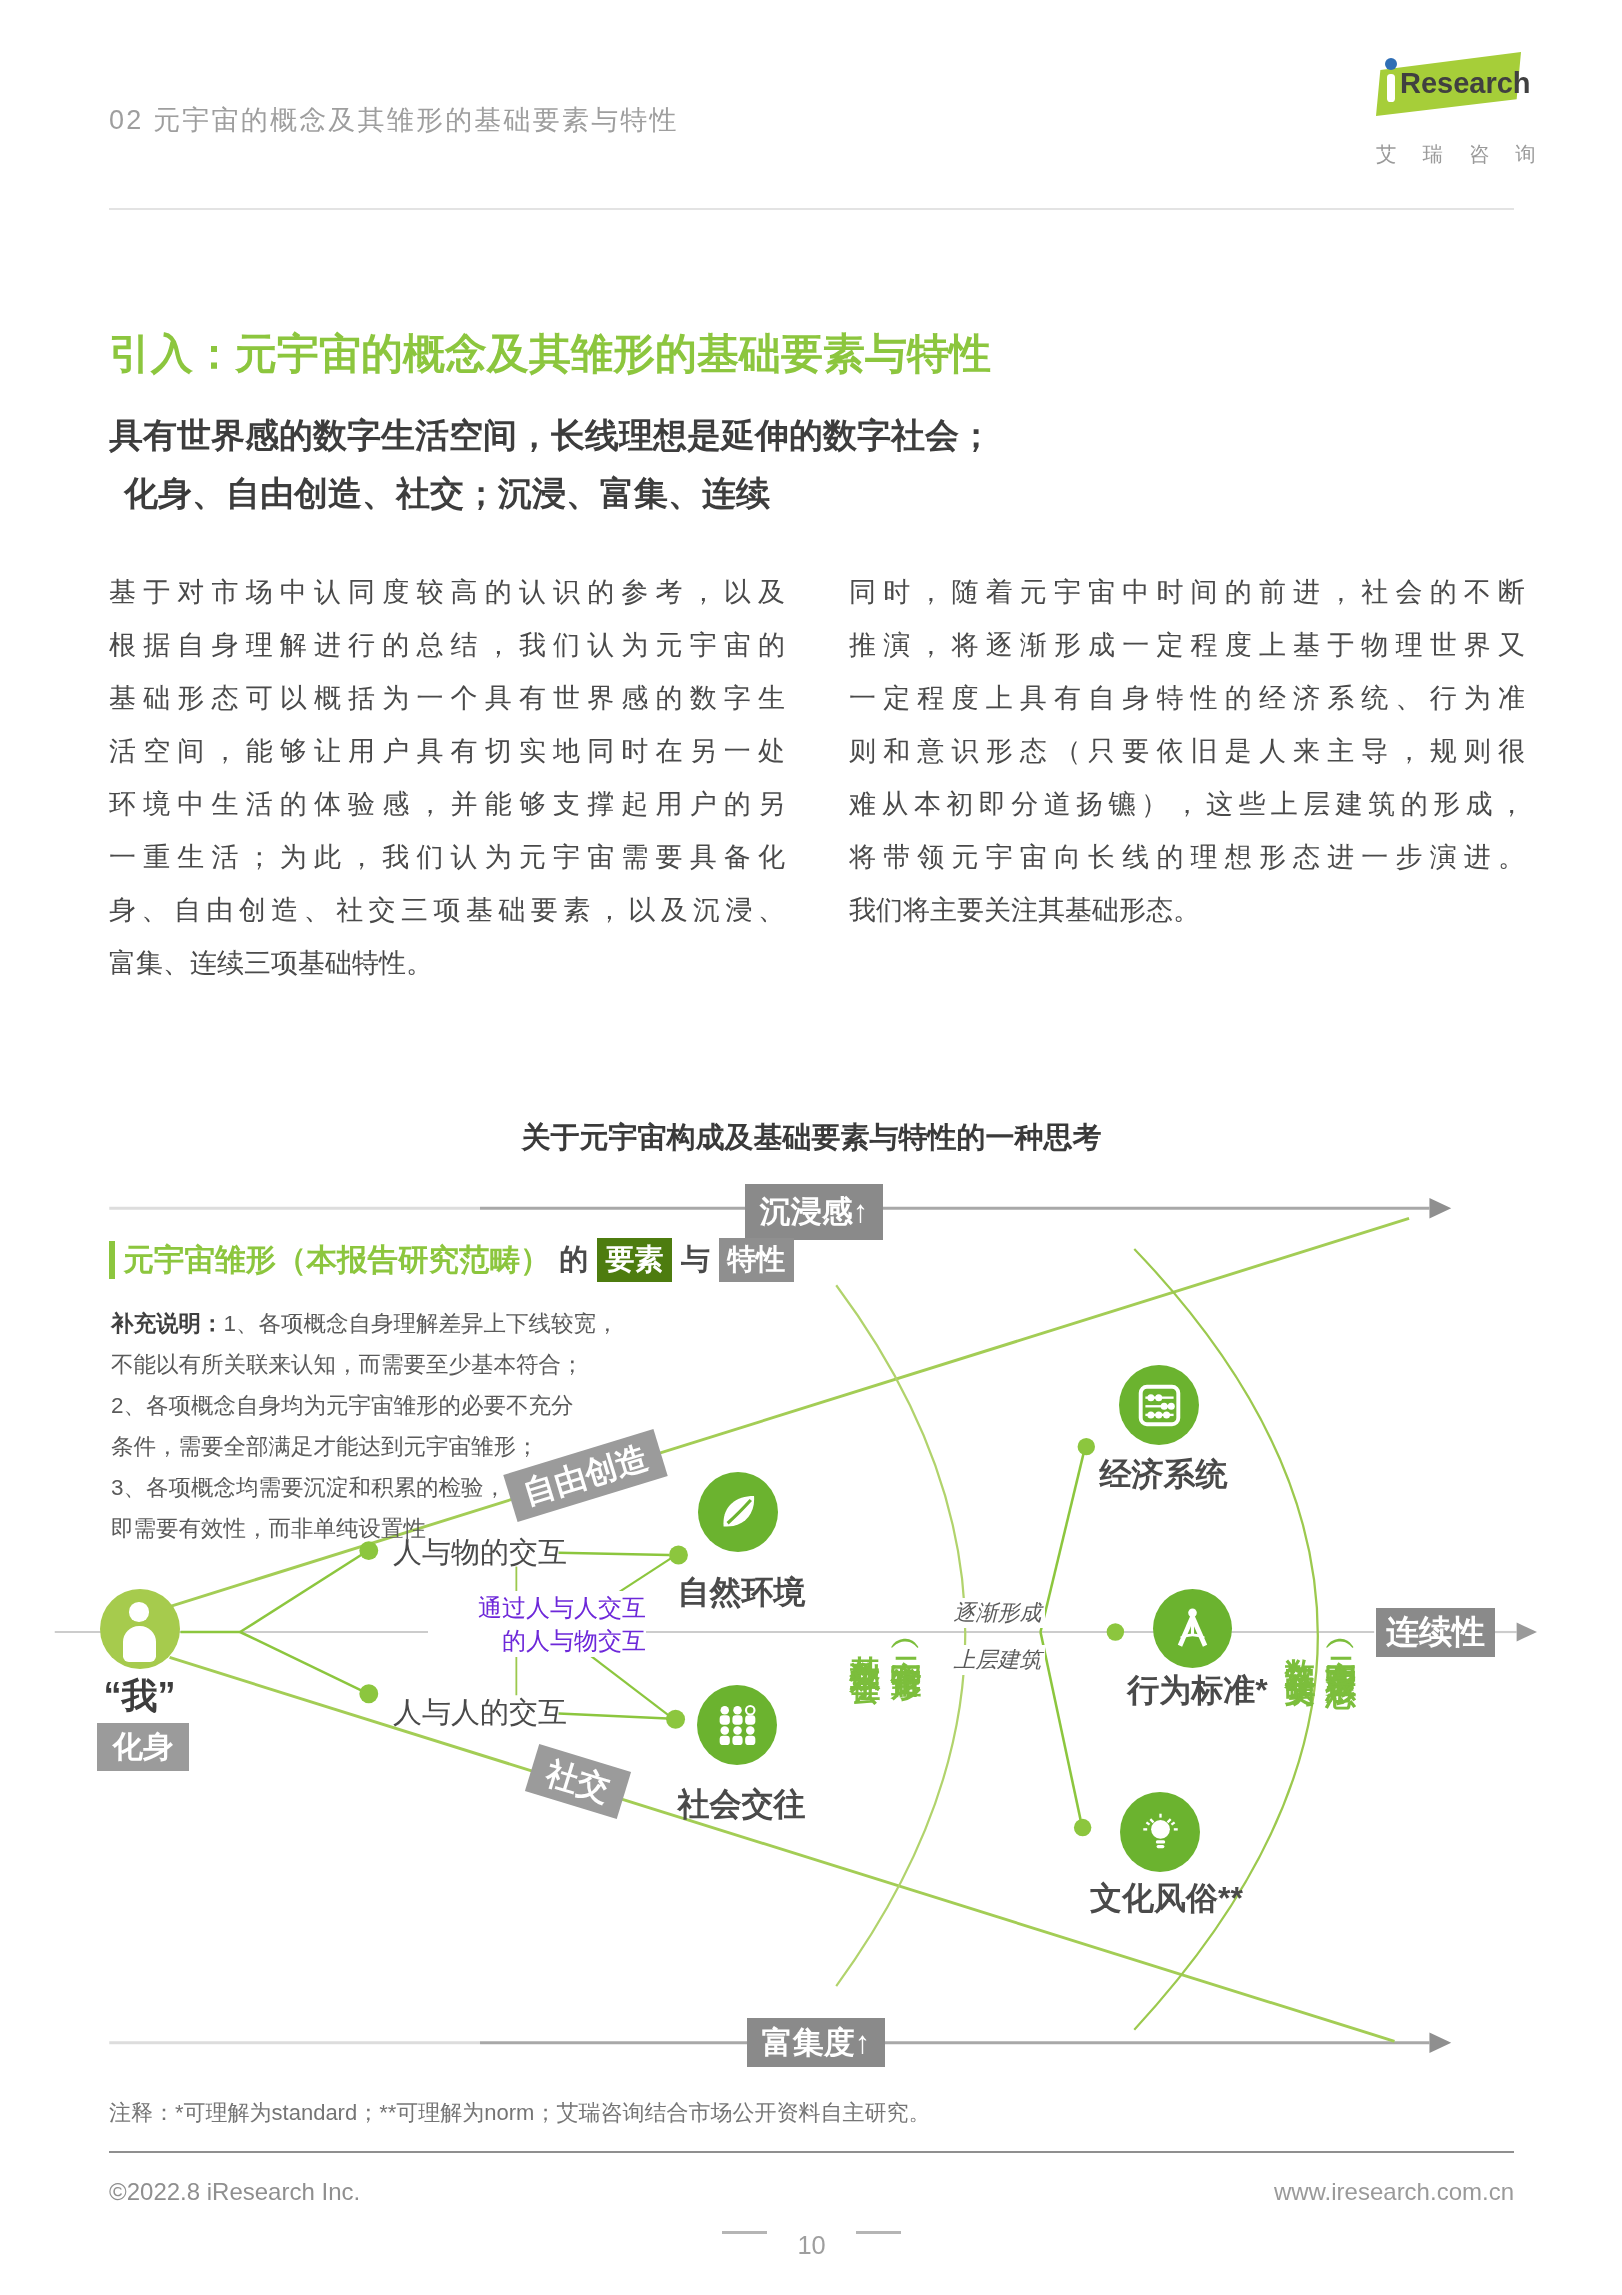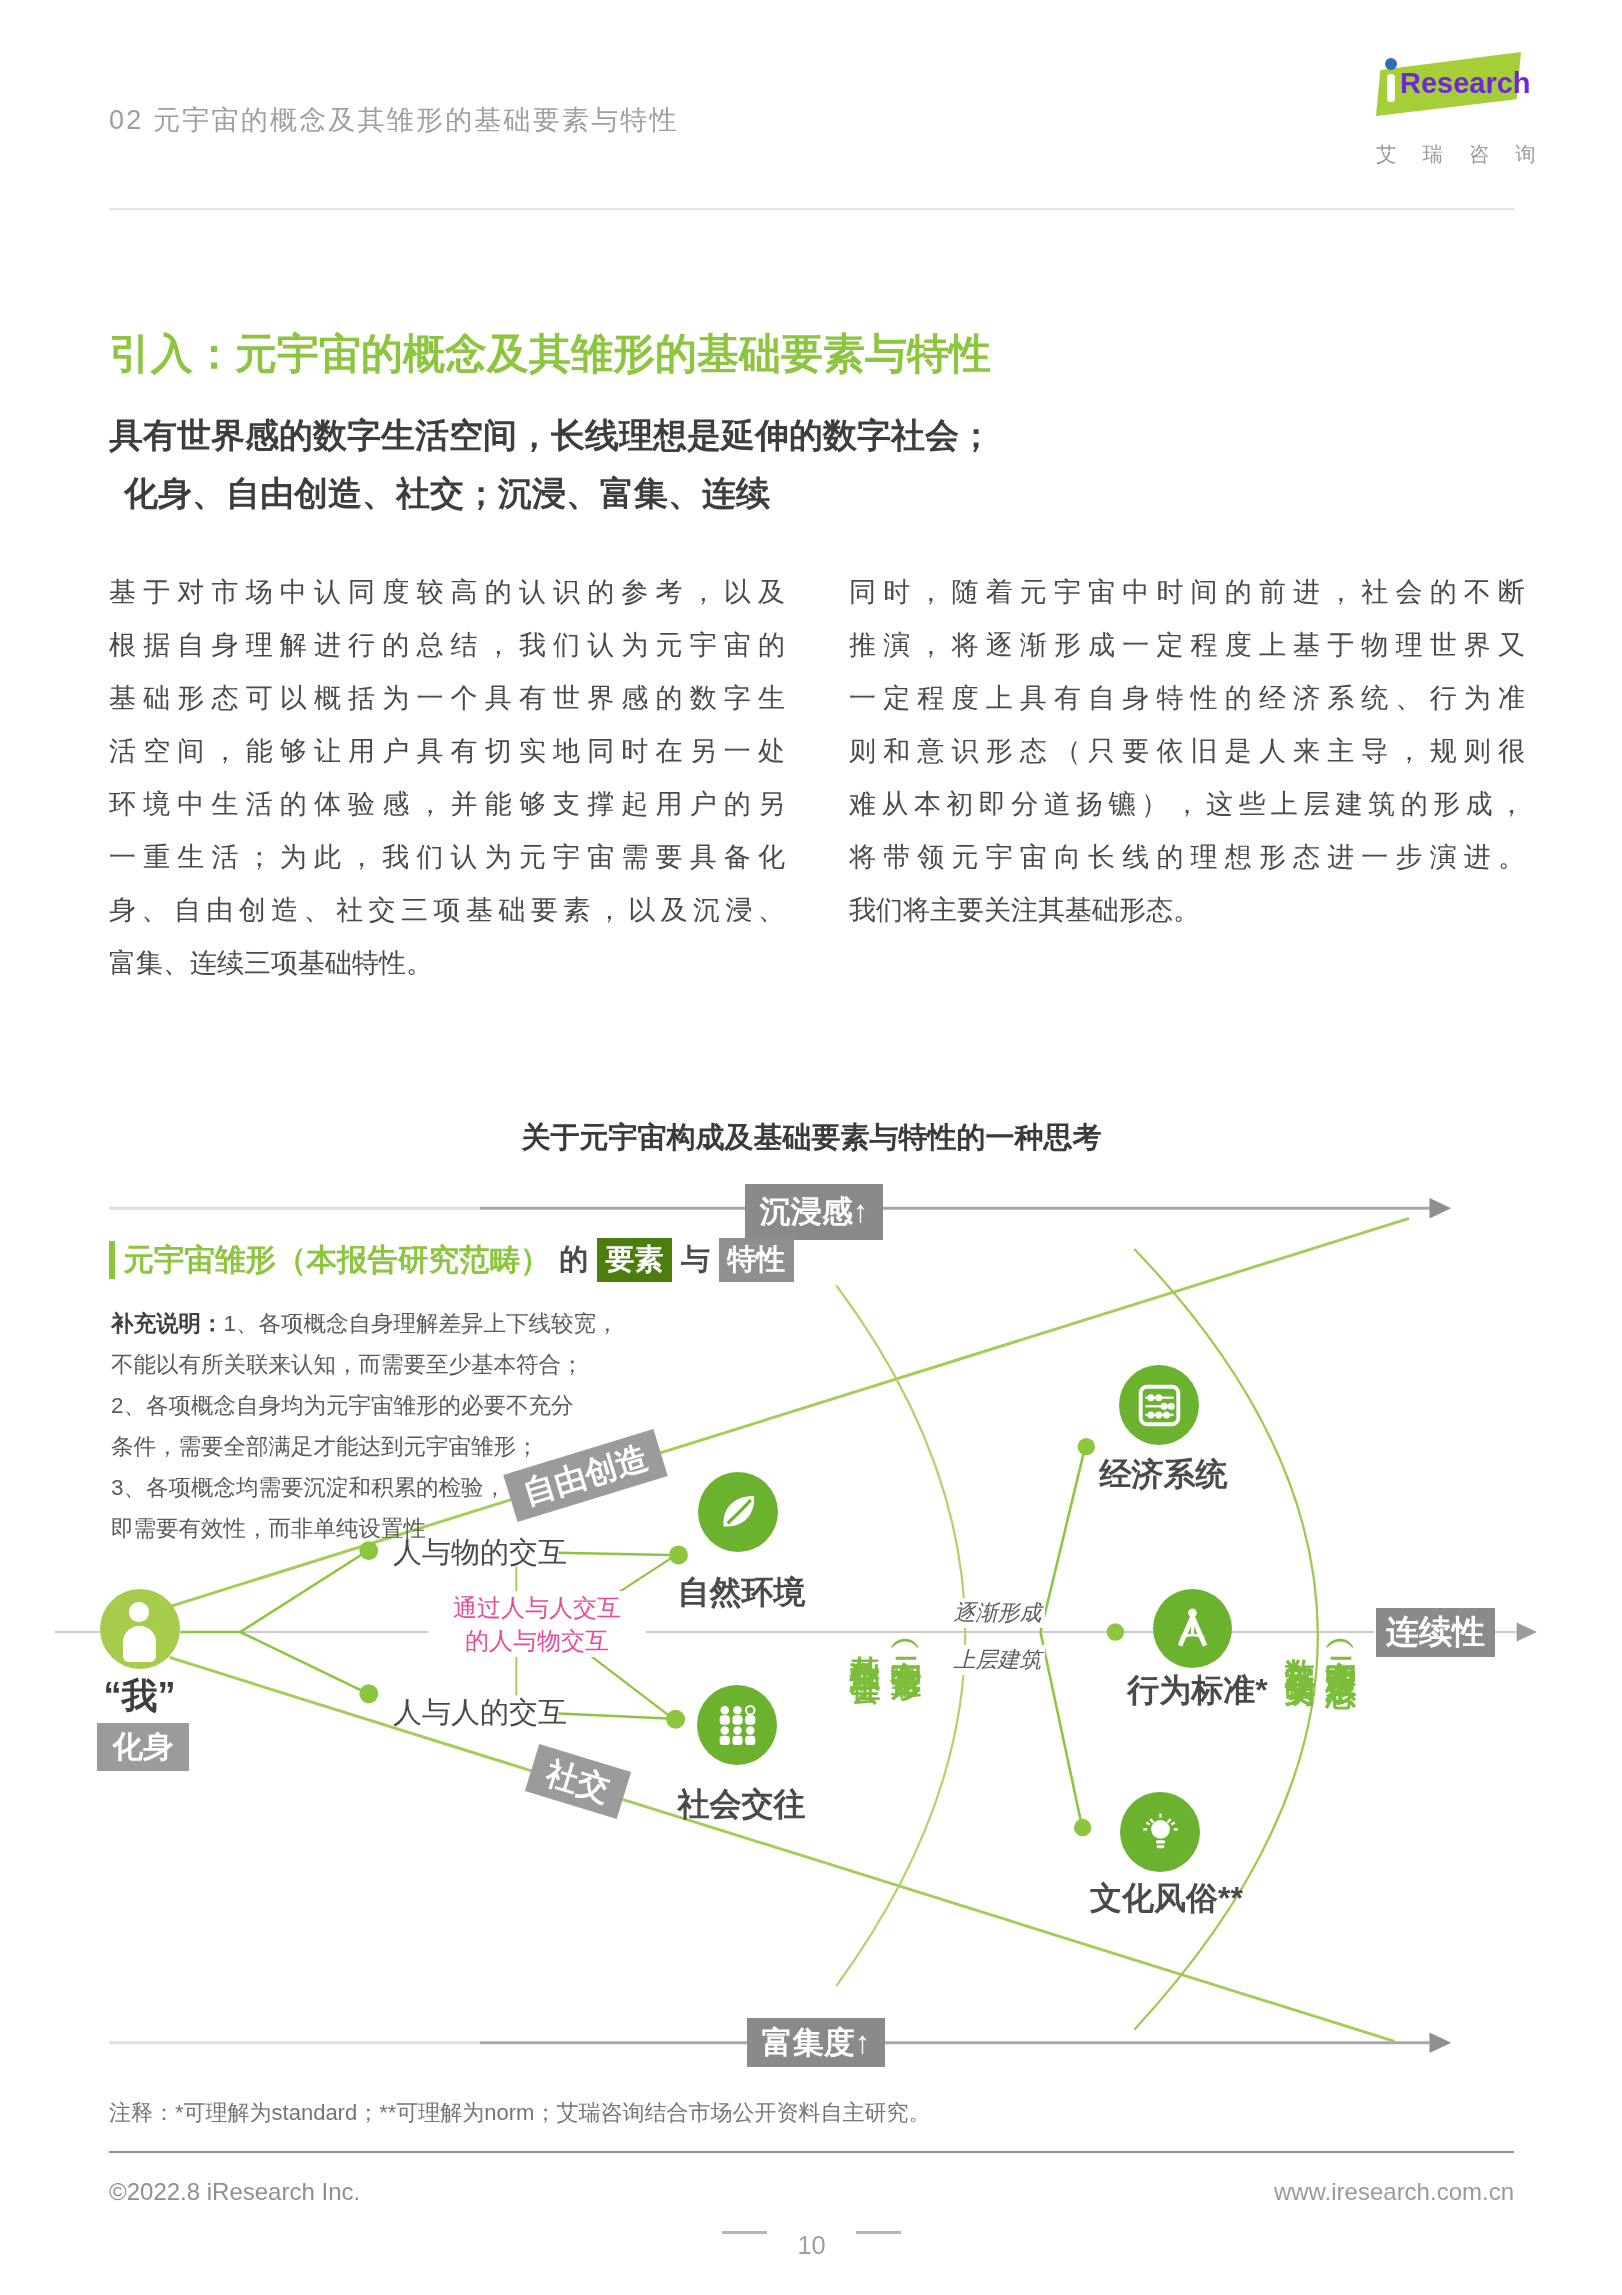--- a/index.html
+++ b/index.html
@@ -5,21 +5,21 @@
   html,body{margin:0;padding:0;background:#ffffff;}
   .page{position:relative;width:1623px;height:2295px;background:#ffffff;overflow:hidden;
         font-family:"Liberation Sans","DejaVu Sans",sans-serif;}
   .abs{position:absolute;}
   
   .hdr-title{left:109px;top:102px;font-size:27px;color:#9E9E9E;letter-spacing:2.2px;white-space:nowrap;}
   .logo-box{left:1376px;top:52px;width:145px;height:64px;background:#A6CE39;
             clip-path:polygon(3% 28%,100% 0%,97% 74%,0% 100%);}
   .logo-dot{left:1385px;top:58px;width:12.4px;height:12.4px;border-radius:50%;background:#2F6EB5;}
   .logo-stem{left:1387px;top:74px;width:8px;height:28px;border-radius:3.6px;background:#ffffff;}
-  .logo-rest{left:1400px;top:67px;font-size:29px;font-weight:bold;color:#6d28d9;}
+  .logo-rest{left:1400px;top:67px;font-size:29px;font-weight:bold;color:#404040;}
   .logo-sub{left:1376px;top:140px;width:145px;text-align:center;font-size:20.4px;color:#9A9A9A;
             letter-spacing:10.2px;white-space:nowrap;}
   .hdr-line{left:109px;top:208px;width:1405px;height:1.5px;background:#E3E3E3;}
   
   .main-title{left:109px;top:326px;font-size:42px;font-weight:bold;color:#8CC63E;white-space:nowrap;}
   .sub1{left:109px;top:413px;}
   .sub2{left:124px;top:471px;}
   .subtitle{font-size:34px;font-weight:bold;color:#3D3D3D;white-space:nowrap;}
   
   .col{width:676px;font-size:27px;color:#4A4A4A;}
@@ -56,21 +56,21 @@
             font-size:30.5px;font-weight:bold;display:flex;align-items:center;justify-content:center;}
   
   .tilt{background:#9B9B9B;color:#ffffff;font-weight:bold;font-size:32px;
         display:flex;align-items:center;justify-content:center;white-space:nowrap;}
   .t-create{left:507px;top:1451px;width:157px;height:49px;transform:rotate(-17deg);}
   .t-social{left:530px;top:1757px;width:96px;height:49px;transform:rotate(17deg);}
   
   .int-label{font-size:29px;color:#4A4A4A;white-space:nowrap;}
   .i-top{left:393px;top:1533px;}
   .i-bottom{left:393px;top:1693px;}
-  .hub{left:428px;top:1591px;width:218px;text-align:center;font-size:24px;color:#ec4899;
+  .hub{left:428px;top:1591px;width:218px;text-align:right;font-size:24px;color:#6d28d9;
        background:#ffffff;line-height:33px;white-space:nowrap;}
   
   .node{border-radius:50%;background:#6BB32F;display:flex;align-items:center;justify-content:center;}
   .n-nature{left:698px;top:1472px;width:80px;height:80px;}
   .n-community{left:697px;top:1685px;width:80px;height:80px;}
   .n-economy{left:1119px;top:1365px;width:80px;height:80px;}
   .n-standard{left:1153px;top:1589px;width:79px;height:79px;}
   .n-culture{left:1120px;top:1792px;width:80px;height:80px;}
   .node-label{font-size:32px;font-weight:bold;color:#4A4A4A;white-space:nowrap;text-align:center;}
   .l-nature{left:658px;top:1571px;width:167px;}

